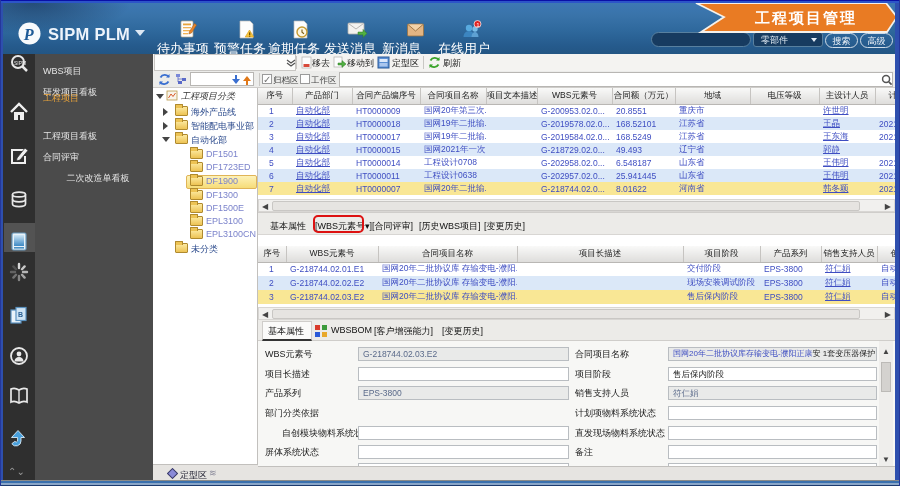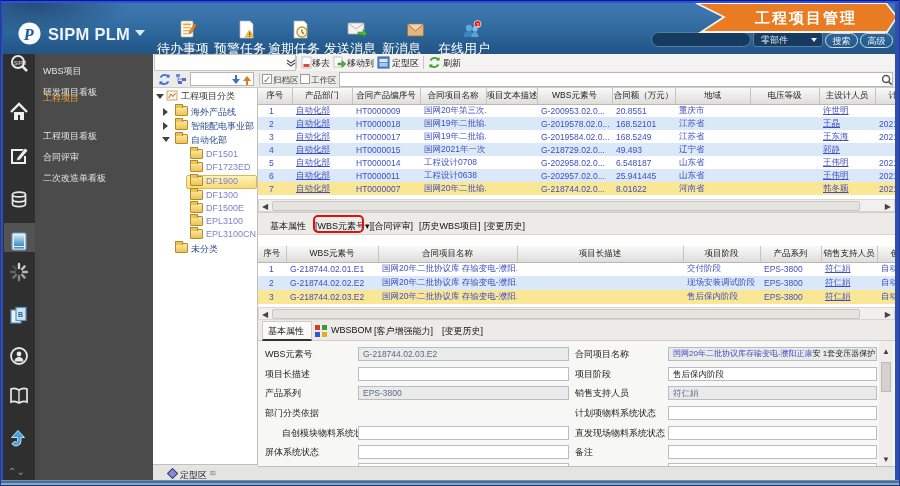--- a/index.html
+++ b/index.html
@@ -203,21 +203,21 @@
         <path d="M2.5 9.5 L9 2.5 L15.5 9.5 L12 9.5 L12 13 A5 5 0 0 1 2.8 15.7 L5.8 13.4 A1.8 1.8 0 0 0 8.6 13 L8.6 9.5 Z" fill="#49a0dc" stroke="#d8eaf6" stroke-width="0.9"></path>
       </svg>
     <div id="ichev" class="abs">⌃⌄</div>
   </div>
   <div id="menu" class="abs">
     <div class="mi abs" style="top:11px;">WBS项目</div>
     <div class="mi abs" style="top:32px;">研发项目看板</div>
     <div class="mi abs on" style="top:38px;">工程项目</div>
     <div class="mi abs" style="top:76px;">工程项目看板</div>
     <div class="mi abs" style="top:97px;">合同评审</div>
-    <div class="mi abs" style="top:118px;">二次改造单看板</div>
+    <div class="mi abs" style="top:118px;text-align:center;">二次改造单看板</div>
   </div>
   <div id="content" class="abs">
     <div id="tb1" class="abs">
       <div id="tb1combo" class="abs"></div>
       <svg class="abs" style="left:133px;top:5px;" width="10" height="8" viewBox="0 0 10 8">
           <path d="M1 1 L5 4 L9 1 M1 4 L5 7 L9 4" fill="none" stroke="#555" stroke-width="1.2"></path>
         </svg>
       <div class="vsep abs" style="left:143px;"></div>
       <svg class="abs" style="left:147px;top:2px;" width="13" height="13" viewBox="0 0 13 13">
           <rect x="2" y="1" width="9" height="11" fill="#fdfdfd" stroke="#b9b7b4" stroke-width="0.8"></rect>
@@ -276,21 +276,21 @@
           <path d="M8.5 8.5 L11.5 11.5" stroke="#555" stroke-width="1.8"></path>
         </svg>
     </div>
     <div id="tree" class="abs">
       <div id="treesel" class="abs"></div>
       <div class="tarr tardown" style="left:3px;top:6px;"></div>
       <svg class="abs" style="left:13px;top:2px;" width="12" height="11" viewBox="0 0 12 11">
           <rect x="1" y="1" width="10" height="9" fill="#f8f4ea" stroke="#b99a4a" stroke-width="0.8"></rect>
           <path d="M2.5 8 L5 4 L7 6.5 L9.5 3" stroke="#d85a2a" stroke-width="1" fill="none"></path>
         </svg>
-      <div class="tn abs" style="left:28px;top:2px;color:#333;">工程项目分类</div>
+      <div class="tn abs" style="left:28px;top:2px;color:#333;font-style:italic;">工程项目分类</div>
       <div class="tarr tarright" style="left:10px;top:20px;"></div>
       <i class="abs fol" style="left:22px;top:18px;"></i>
       <div class="tn abs" style="left:38px;top:18px;text-align:center;">海外产品线</div>
       <div class="tarr tarright" style="left:10px;top:34px;"></div>
       <i class="abs fol" style="left:22px;top:32px;"></i>
       <div class="tn abs" style="left:38px;top:32px;">智能配电事业部</div>
       <div class="tarr tardown" style="left:9px;top:49px;"></div>
       <i class="abs fol" style="left:22px;top:46px;"></i>
       <div class="tn abs" style="left:38px;top:46px;">自动化部</div>
       <i class="abs fol" style="left:37px;top:61px;"></i>

